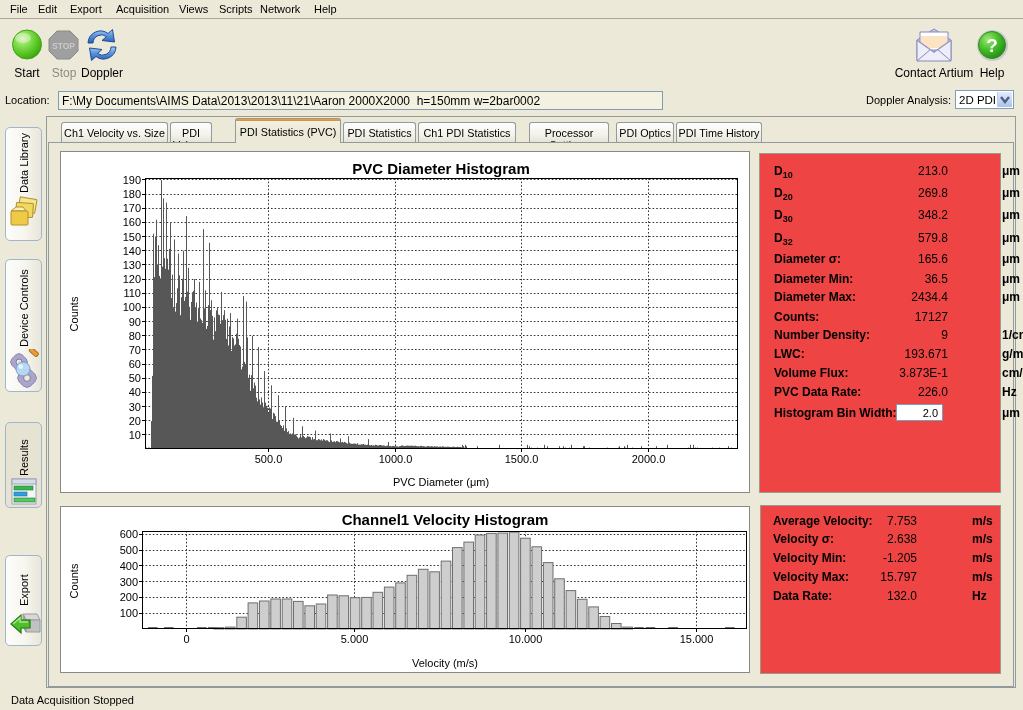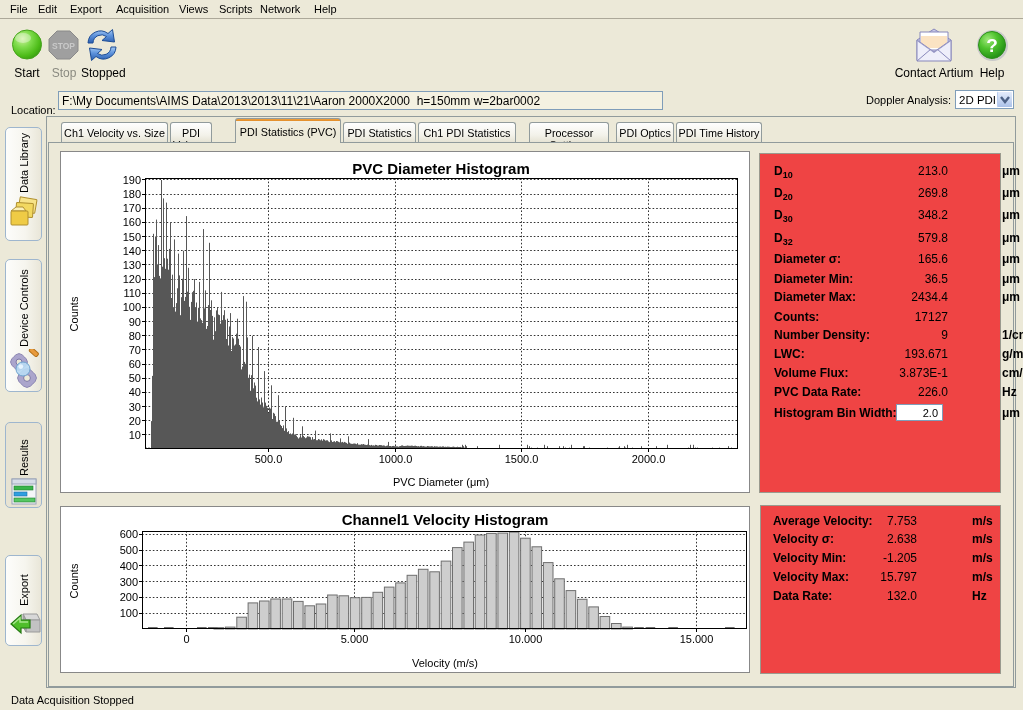--- a/index.html
+++ b/index.html
@@ -5,21 +5,21 @@
 * { margin:0; padding:0; box-sizing:border-box; }
 html,body { width:1023px; height:710px; }
 body { font-family:"Liberation Sans", sans-serif; background:#ECE9D8; color:#000;
        position:relative; overflow:hidden; font-size:12px; }
 #menubar { position:absolute; left:0; top:0; width:1023px; height:19px;
   border-bottom:1px solid #aca899; }
 #menubar span { position:absolute; top:3px; font-size:11px; }
 #statusbar { position:absolute; left:8px; top:690px; width:1023px; height:20px; font-size:11px; }
 #statusbar span { position:absolute; left:3px; top:4px; }
 .gray { color:#8a8a80; }
-#loclabel { position:absolute; left:11px; top:94px; font-size:11px;margin-top:10px; }
+#loclabel { position:absolute; left:5px; top:94px; font-size:11px; }
 #locfield { position:absolute; left:58px; top:91px; width:605px; height:19px;
   border:1px solid #7F9DB9; background:#F4F1E1; font-size:12px; padding:2px 0 0 3px;
   white-space:nowrap; overflow:hidden; }
 #doplabel { position:absolute; left:790px; top:94px; width:161px; text-align:right; font-size:11px; }
 #combo { position:absolute; left:955px; top:90px; width:59px; height:19px;
   border:1px solid #7F9DB9; background:#fff; }
 #combo .val { position:absolute; left:3px; top:3px; font-size:11.5px; }
 #combo .btn { position:absolute; right:0; top:0; width:16px; height:17px;
   background:linear-gradient(180deg,#E3EBFB 0%,#C9D8F2 50%,#ABC1E8 100%);
   border:1px solid #fff; border-left:1px solid #B9CDEF; border-radius:2px; }
@@ -96,21 +96,21 @@
   <stop offset="0%" stop-color="#A8CCF4"></stop>
         <stop offset="45%" stop-color="#5E93DC"></stop>
         <stop offset="100%" stop-color="#2B5FB0"></stop>
       </linearGradient>
     </defs>
  <g stroke="#1d4d96" stroke-width="1" fill="url(#bl)" stroke-linejoin="round">
   <path d="M3 15 A 12.5 12.5 0 0 1 23 5.5 L27.5 1.5 L29.5 14 L17 12.5 L21.5 8.5 A 8.5 8.5 0 0 0 8 15 Z"></path>
   <path d="M31 19 A 12.5 12.5 0 0 1 11 28.5 L6.5 32.5 L4.5 20 L17 21.5 L12.5 25.5 A 8.5 8.5 0 0 0 26 19 Z"></path>
  </g>
 </svg>
-<div class="iclabel" style="left:81px;top:66px;width:42px">Stopped</div>
+<div class="iclabel" style="left:81px;top:66px;width:42px">Doppler</div>
 
 <svg class="ico" style="left:914px;top:28px" width="40" height="36" viewBox="0 0 40 36">
  <g stroke="#8888bb" stroke-width="1">
   <polygon points="3,12 20,1 37,12 37,32 3,32" fill="#C8C8E8"></polygon>
   <polygon points="6,4 34,4 34,22 6,22" fill="#fff"></polygon>
   <polygon points="7,8 33,8 33,20 7,20" fill="#FBE3C3" stroke="none"></polygon>
   <polygon points="3,12 20,24 37,12 37,33 3,33" fill="#EEEEFA"></polygon>
   <path d="M3 33 L17 21 M37 33 L23 21" fill="none"></path>
   <polygon points="3,12 20,24 37,12 37,13 20,25 3,13" fill="#9a9ac8" stroke="none"></polygon>
  </g>

